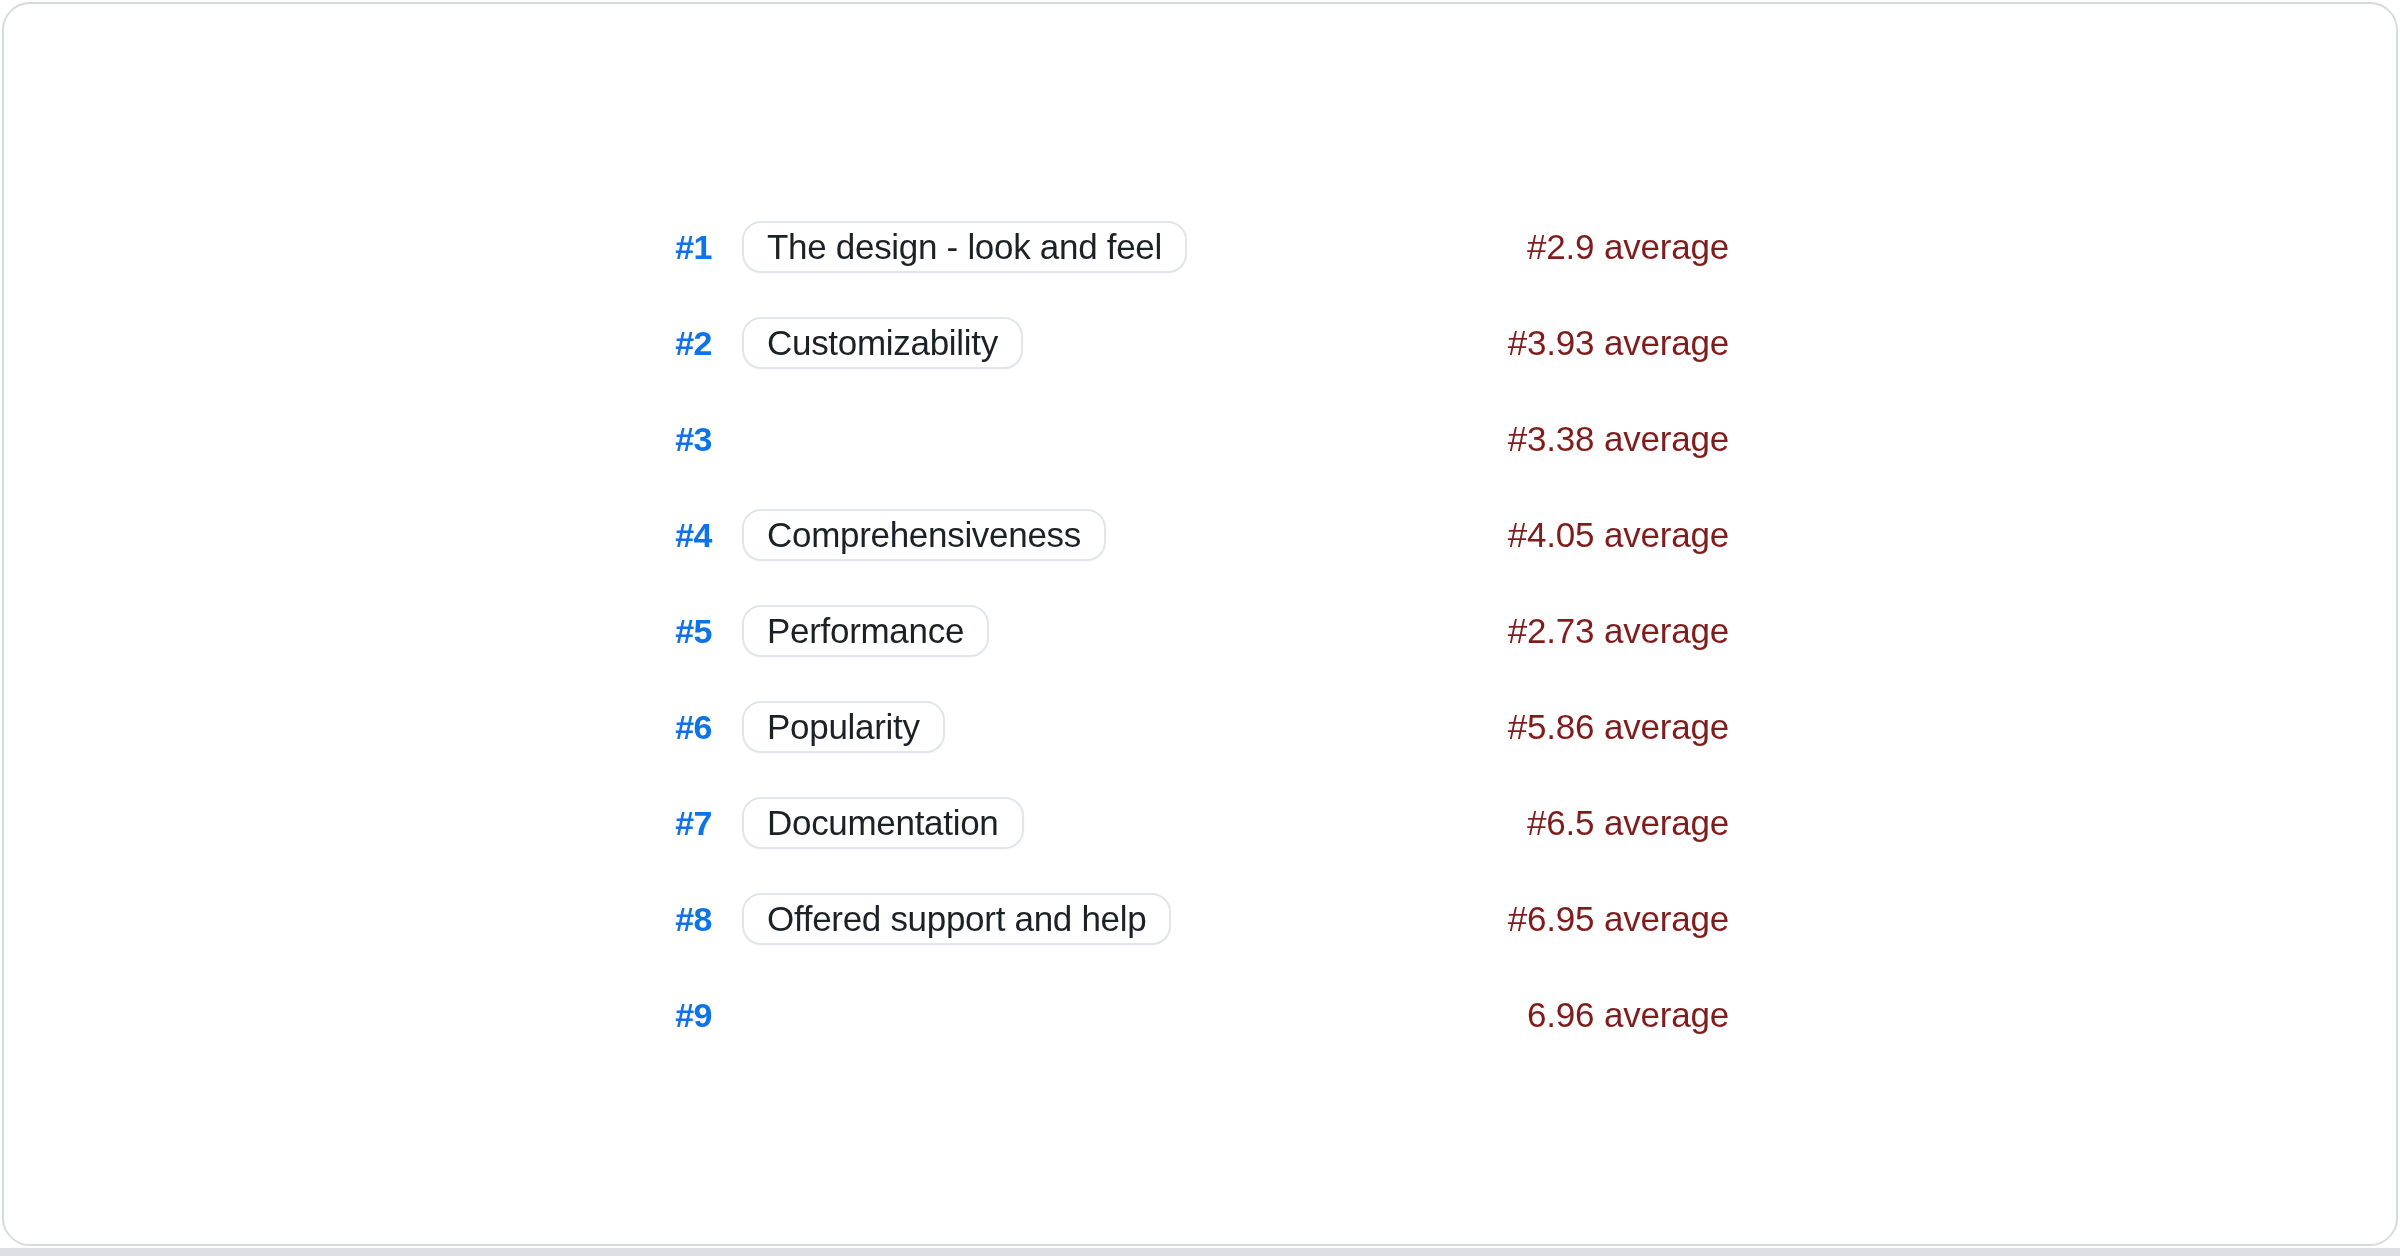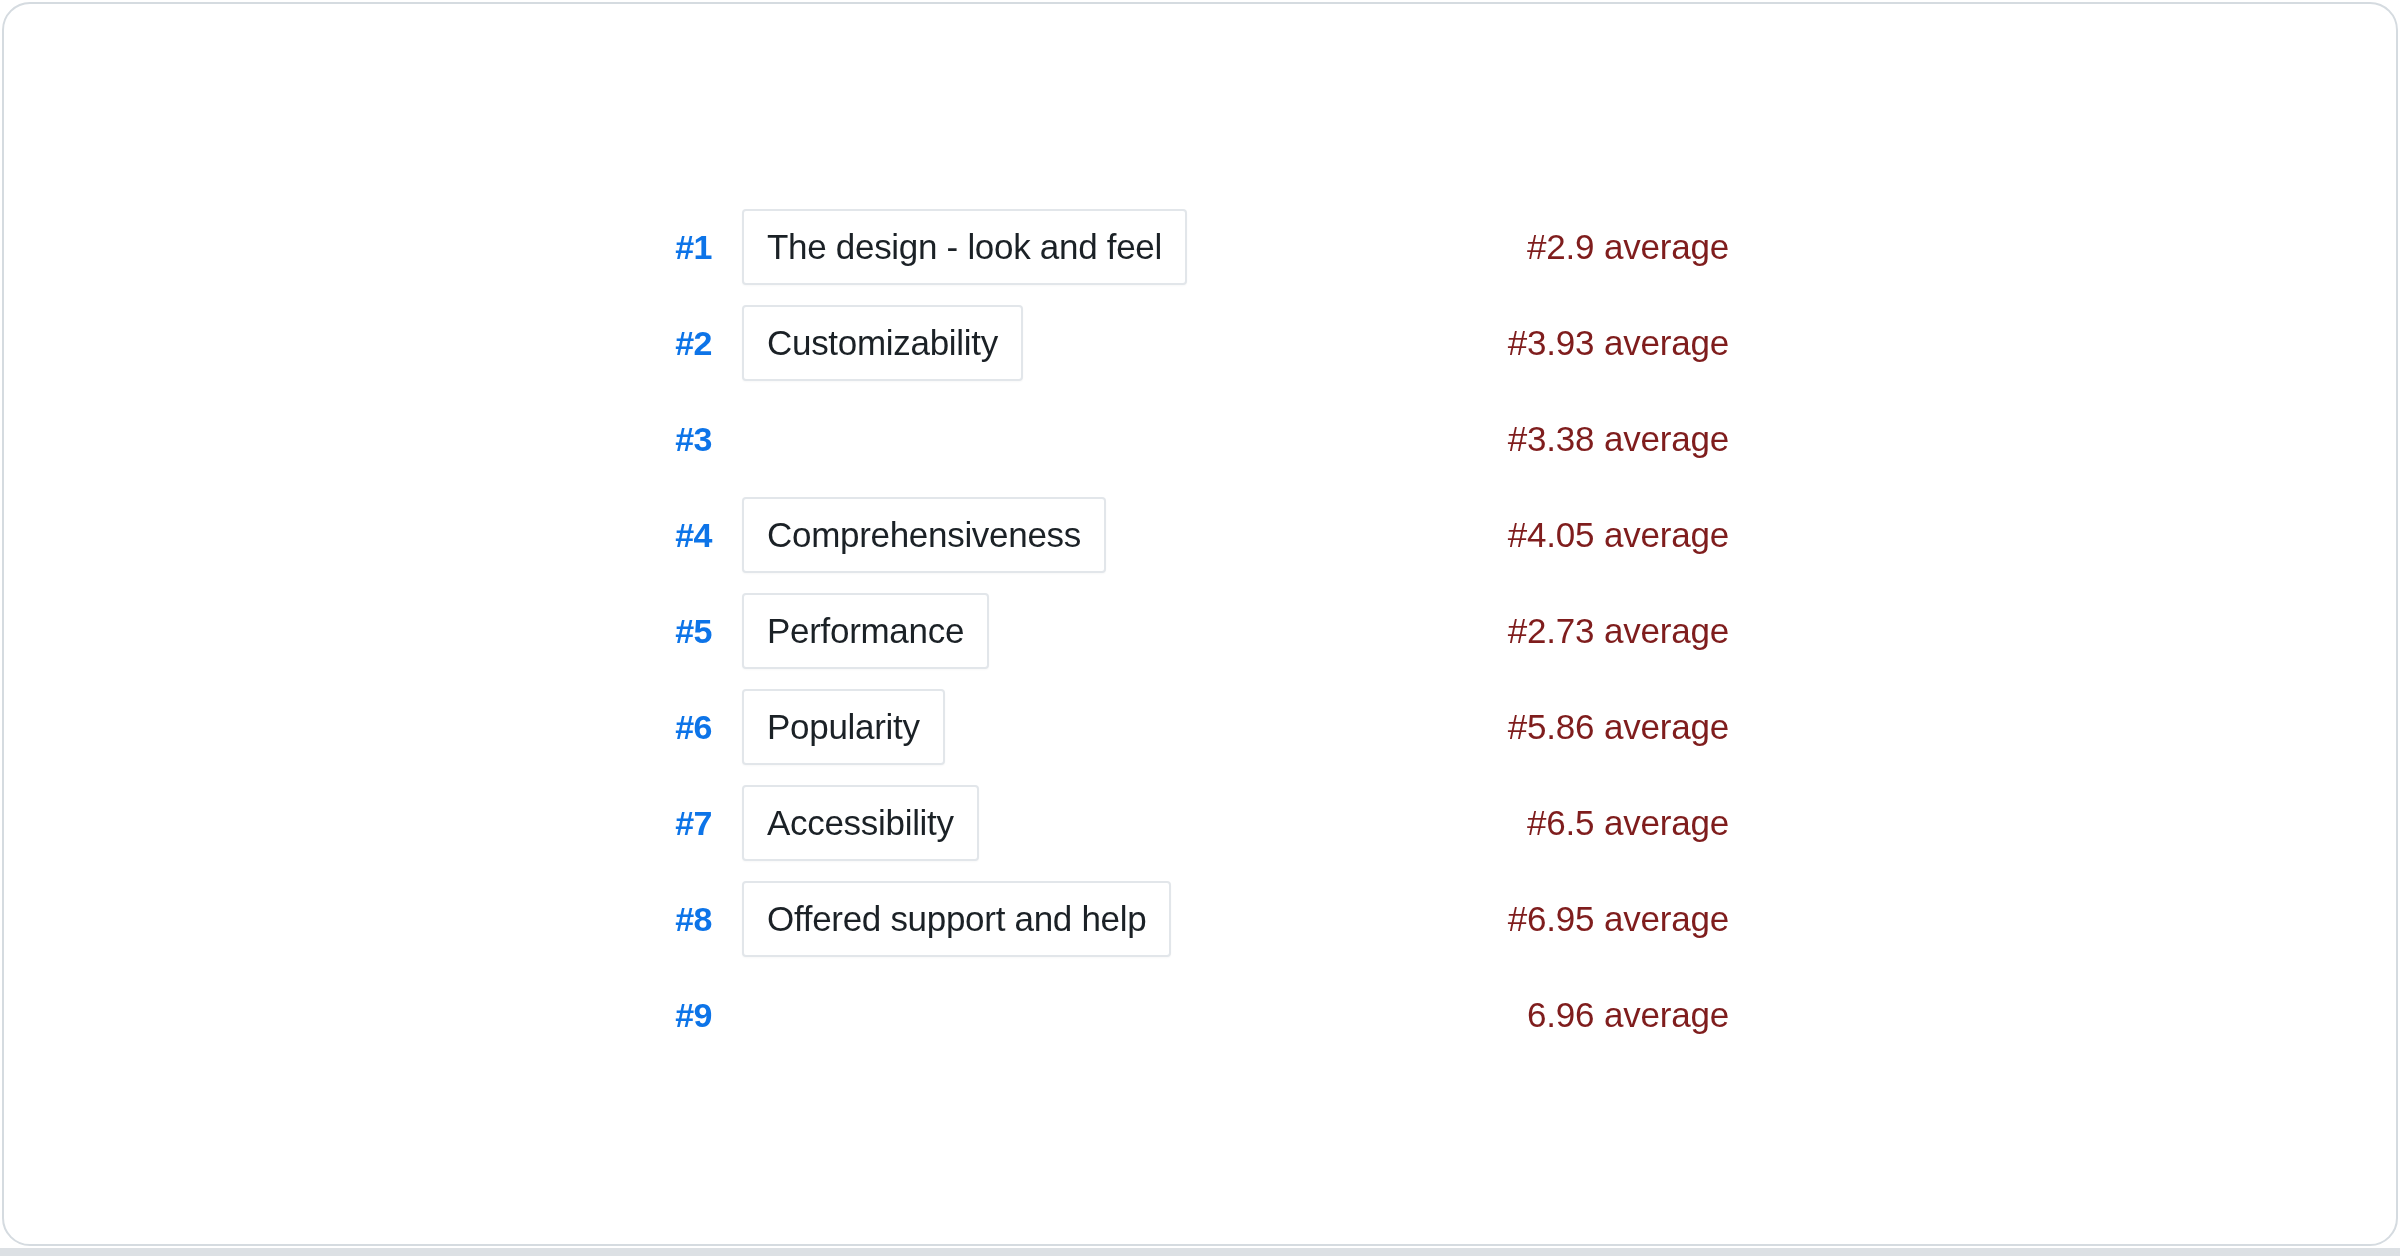--- a/index.html
+++ b/index.html
@@ -52,28 +52,28 @@
     width: 708px;
     text-align: right;
     font-size: 34px;
     font-weight: 700;
     letter-spacing: -0.5px;
     color: #0d74e8;
   }
   .option-box {
     flex: none;
     margin-left: 30px;
-    height: 76px;
+    height: 52px;
     box-sizing: border-box;
     display: flex;
     align-items: center;
     padding: 0 23px;
     background: #ffffff;
     border: 2px solid #e2e6ea;
-    border-radius: 4px;
+    border-radius: 19px;
     box-shadow: 0 1px 2px rgba(0,0,0,0.03);
   }
   .option-label {
     font-size: 35px;
     letter-spacing: -0.3px;
     color: #1b2126;
     white-space: nowrap;
   }
   .avg {
     position: absolute;
@@ -133,21 +133,21 @@
     <div class="rank">#6</div>
     <div class="option-box">
       <span class="option-label">Popularity</span>
     </div>
     <div class="avg">#5.86 average</div>
   </div>
 
   <div class="row">
     <div class="rank">#7</div>
     <div class="option-box">
-      <span class="option-label">Accessibility</span>
+      <span class="option-label">Documentation</span>
     </div>
     <div class="avg">#6.5 average</div>
   </div>
 
   <div class="row">
     <div class="rank">#8</div>
     <div class="option-box">
       <span class="option-label">Offered support and help</span>
     </div>
     <div class="avg">#6.95 average</div>

